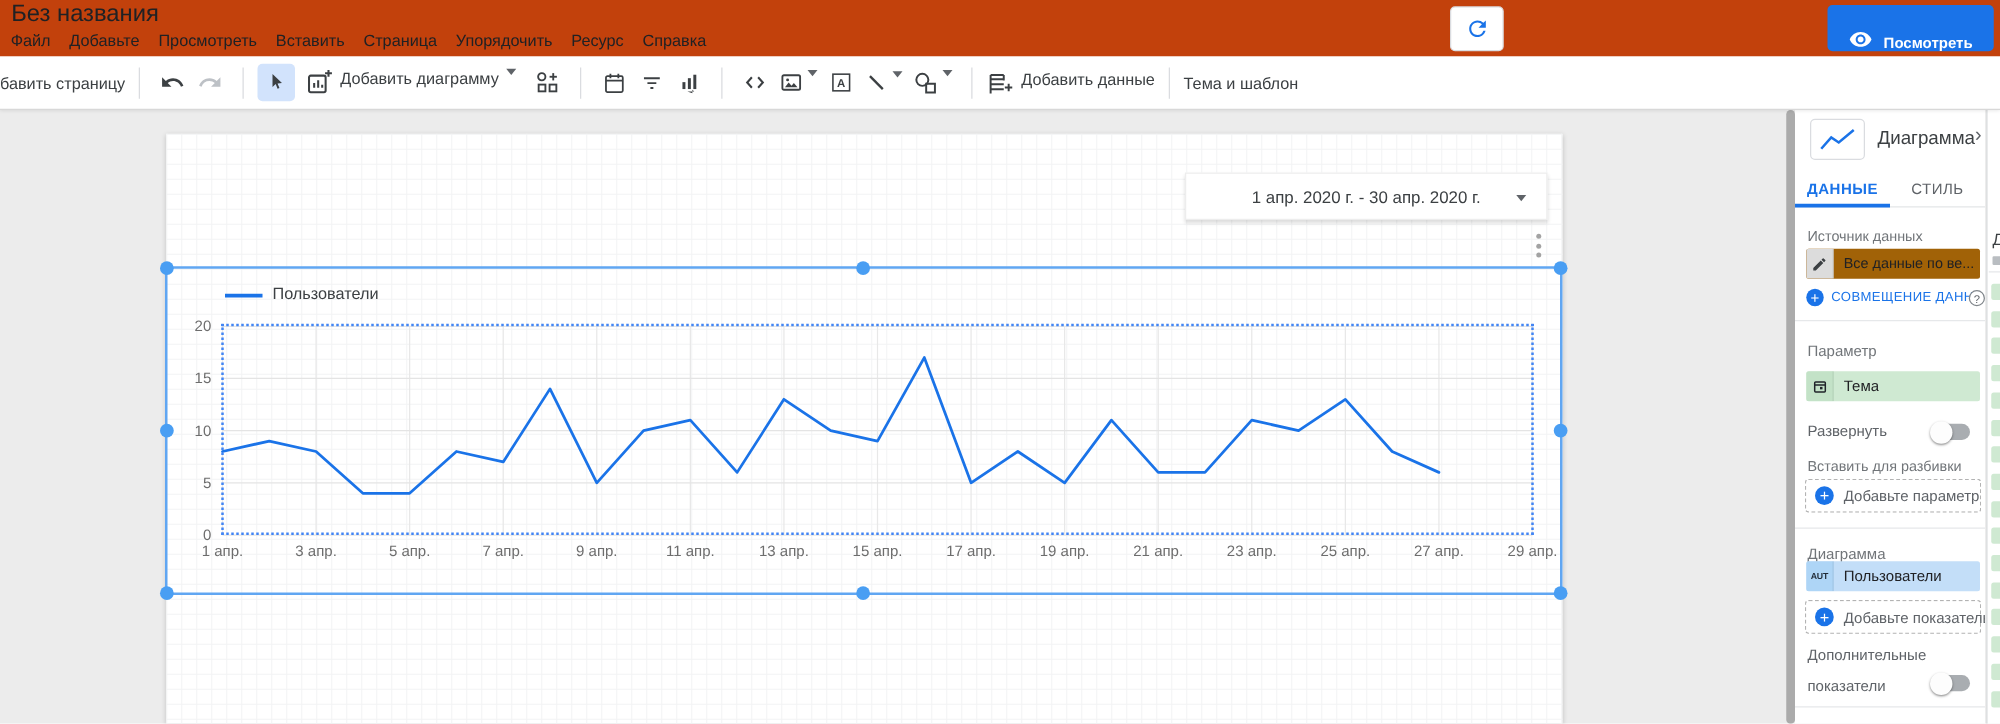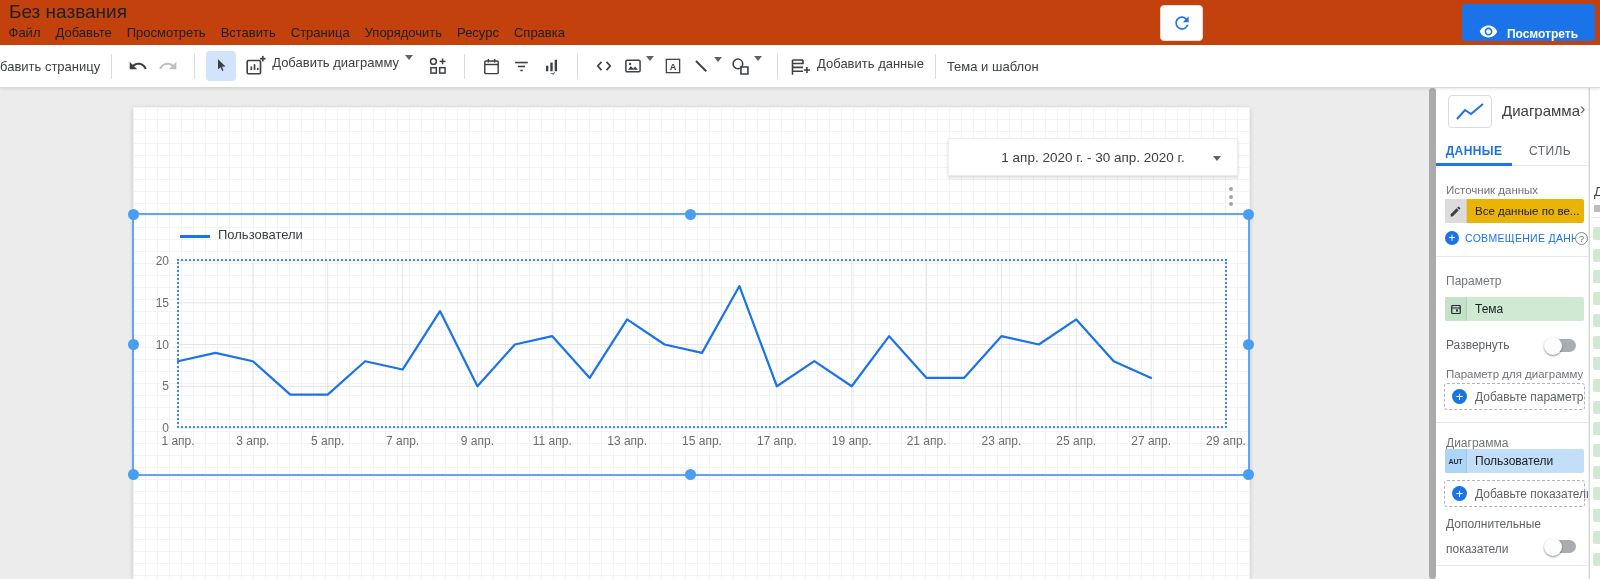--- a/index.html
+++ b/index.html
@@ -56,21 +56,21 @@
   .panel-title{position:absolute;left:66px;top:14px;font-size:15px;color:#3c4043;white-space:nowrap}
   .panel-chevron{position:absolute;left:144px;top:12px;font-size:16px;color:#5f6368}
   .panel-tabs{position:absolute;left:0;top:47px;width:152px;height:31px;border-bottom:1px solid #e4e6e8;display:flex}
   .tab{flex:1;text-align:center;font-size:12px;letter-spacing:.4px;color:#5f6368;padding-top:9px;height:31px}
   .tab.active{color:#1a73e8;border-bottom:3px solid #1a73e8;font-weight:bold}
   .section-label{position:absolute;left:10px;font-size:11.5px;color:#717579;white-space:nowrap}
   .pdivider{position:absolute;left:0;width:152px;height:1px;background:#e6e8ea}
   .chip{position:absolute;left:9px;width:139px;height:24px;border-radius:2px;display:flex;align-items:stretch;overflow:hidden}
   .chip-icon{width:22px;display:flex;align-items:center;justify-content:center;flex:none;border-right:1px solid rgba(0,0,0,.07)}
   .chip-label{padding-left:8px;font-size:12px;color:#202124;white-space:nowrap;overflow:hidden;align-self:center}
-  .chip-gray{background:#eab308}.chip-gray .chip-icon{background:#dcdcdc}
+  .chip-gray{background:#a16207}.chip-gray .chip-icon{background:#dcdcdc}
   .chip-green{background:#cfe9d2}.chip-green .chip-icon{background:#c3e2c7}
   .chip-blue{background:#c3def8}.chip-blue .chip-icon{background:#aed5f6;font-size:7px;font-weight:bold;color:#1f2a36;letter-spacing:-.2px}
   .dashed-btn{position:absolute;left:8px;width:141px;height:27px;border:1px dashed #b3b3b3;border-radius:3px;display:flex;align-items:center;font-size:12px;color:#5f6368;background:#fff;white-space:nowrap}
   .plus-circle{width:15px;height:15px;border-radius:50%;background:#1a73e8;color:#fff;display:flex;align-items:center;justify-content:center;font-size:13px;line-height:13px;margin:0 8px 0 7px;flex:none}
   .blend-row{position:absolute;left:8px;top:143px;display:flex;align-items:center}
   .blend-row .plus-circle{width:14px;height:14px;margin:0 6px 0 1px;font-size:12px}
   .blend-label{font-size:10.5px;color:#1a73e8;letter-spacing:.3px;white-space:nowrap}
   .help-circle{position:absolute;left:139px;top:144px;width:13px;height:13px;border:1px solid #80868b;border-radius:50%;font-size:9px;color:#5f6368;display:flex;align-items:center;justify-content:center;background:#fff}
   .toggle{position:absolute;left:110px;width:30px;height:13px;border-radius:7px;background:#a9adb1}
   .toggle .knob{position:absolute;left:-2px;top:-2.5px;width:18px;height:18px;border-radius:50%;background:#fdfdfd;box-shadow:0 1px 2px rgba(0,0,0,.45)}
@@ -355,21 +355,21 @@
           </svg>
       </span>
       <span class="chip-label">Тема</span>
     </div>
 
     <div class="section-label" style="top:250px;font-size:12px;color:#5f6368">Развернуть</div>
     <div class="toggle" style="top:251px">
         <span class="knob"></span>
       </div>
 
-    <div class="section-label" style="top:280px">Параметр для диаграмму</div>
+    <div class="section-label" style="top:280px">Вставить для разбивки</div>
     <div class="dashed-btn" style="top:295px">
       <span class="plus-circle">+</span>
       <span>Добавьте параметр</span>
     </div>
 
     <div class="pdivider" style="top:334px"></div>
 
     <div class="section-label" style="top:348px;font-size:12px">Диаграмма</div>
     <div class="chip chip-blue" style="top:361px">
       <span class="chip-icon">AUT</span>

